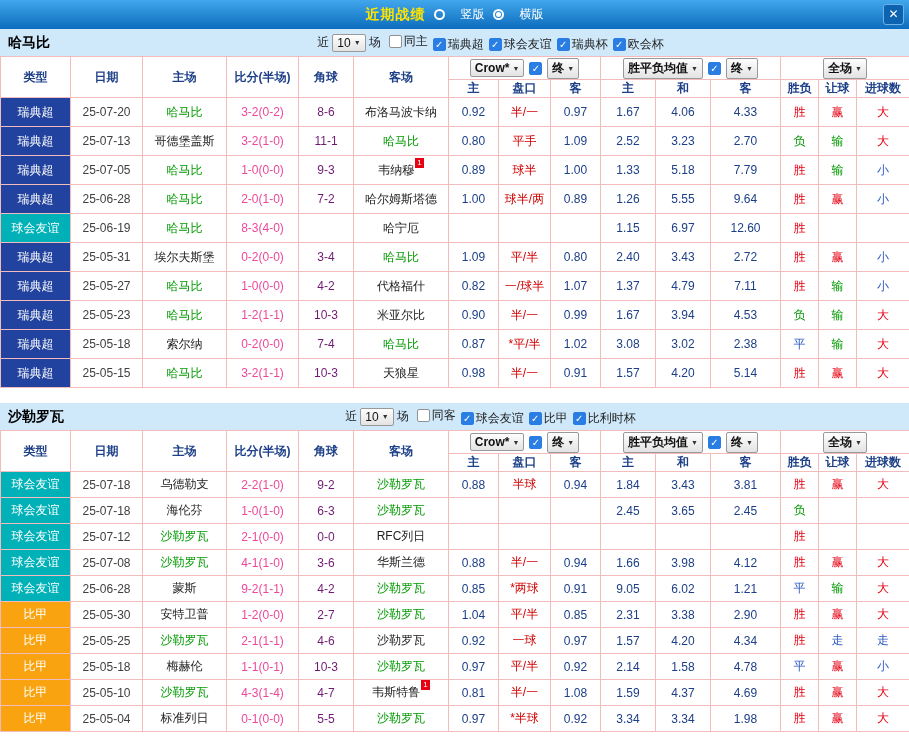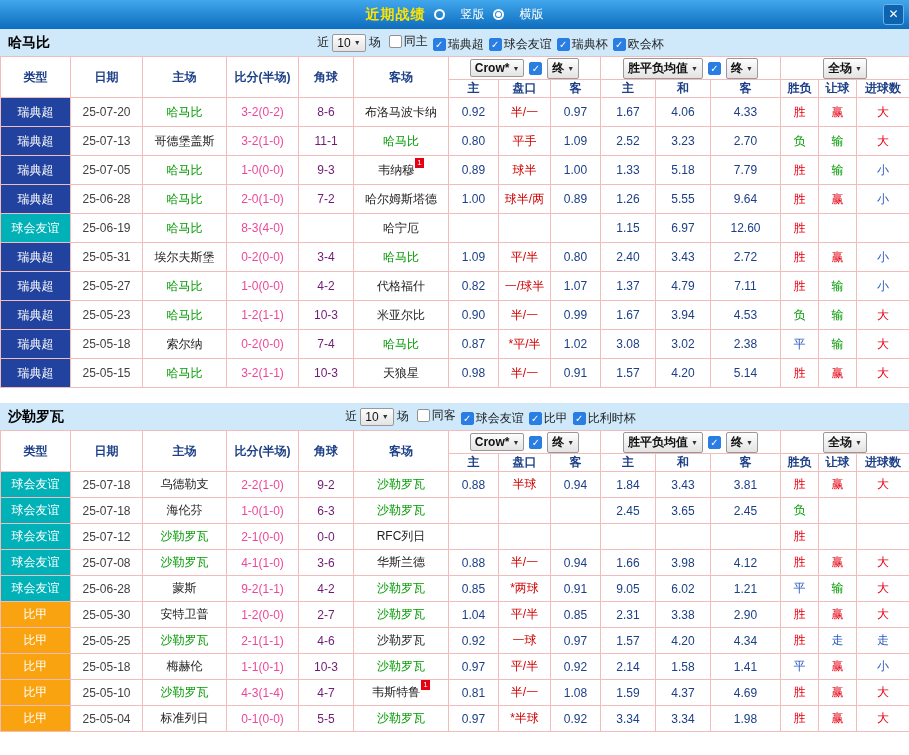--- a/index.html
+++ b/index.html
@@ -560,21 +560,21 @@
             <td class="date">25-05-18</td>
             <td class="team">梅赫伦</td>
             <td class="score">1-1(0-1)</td>
             <td class="corner">10-3</td>
             <td class="team focus">沙勒罗瓦</td>
             <td class="odds">0.97</td>
             <td class="hcap">平/半</td>
             <td class="odds">0.92</td>
             <td class="mean">2.14</td>
             <td class="mean">1.58</td>
-            <td class="mean">1.41</td>
+            <td class="mean">4.78</td>
             <td class="res" style="color: rgb(43, 89, 195);">平</td>
             <td class="res" style="color: rgb(230, 0, 18);">赢</td>
             <td class="res" style="color: rgb(43, 89, 195);">小</td>
           </tr>
           <tr>
             <td class="league" style="background: rgb(248, 163, 15);">比甲</td>
             <td class="date">25-05-10</td>
             <td class="team focus">沙勒罗瓦</td>
             <td class="score">4-3(1-4)</td>
             <td class="corner">4-7</td>

